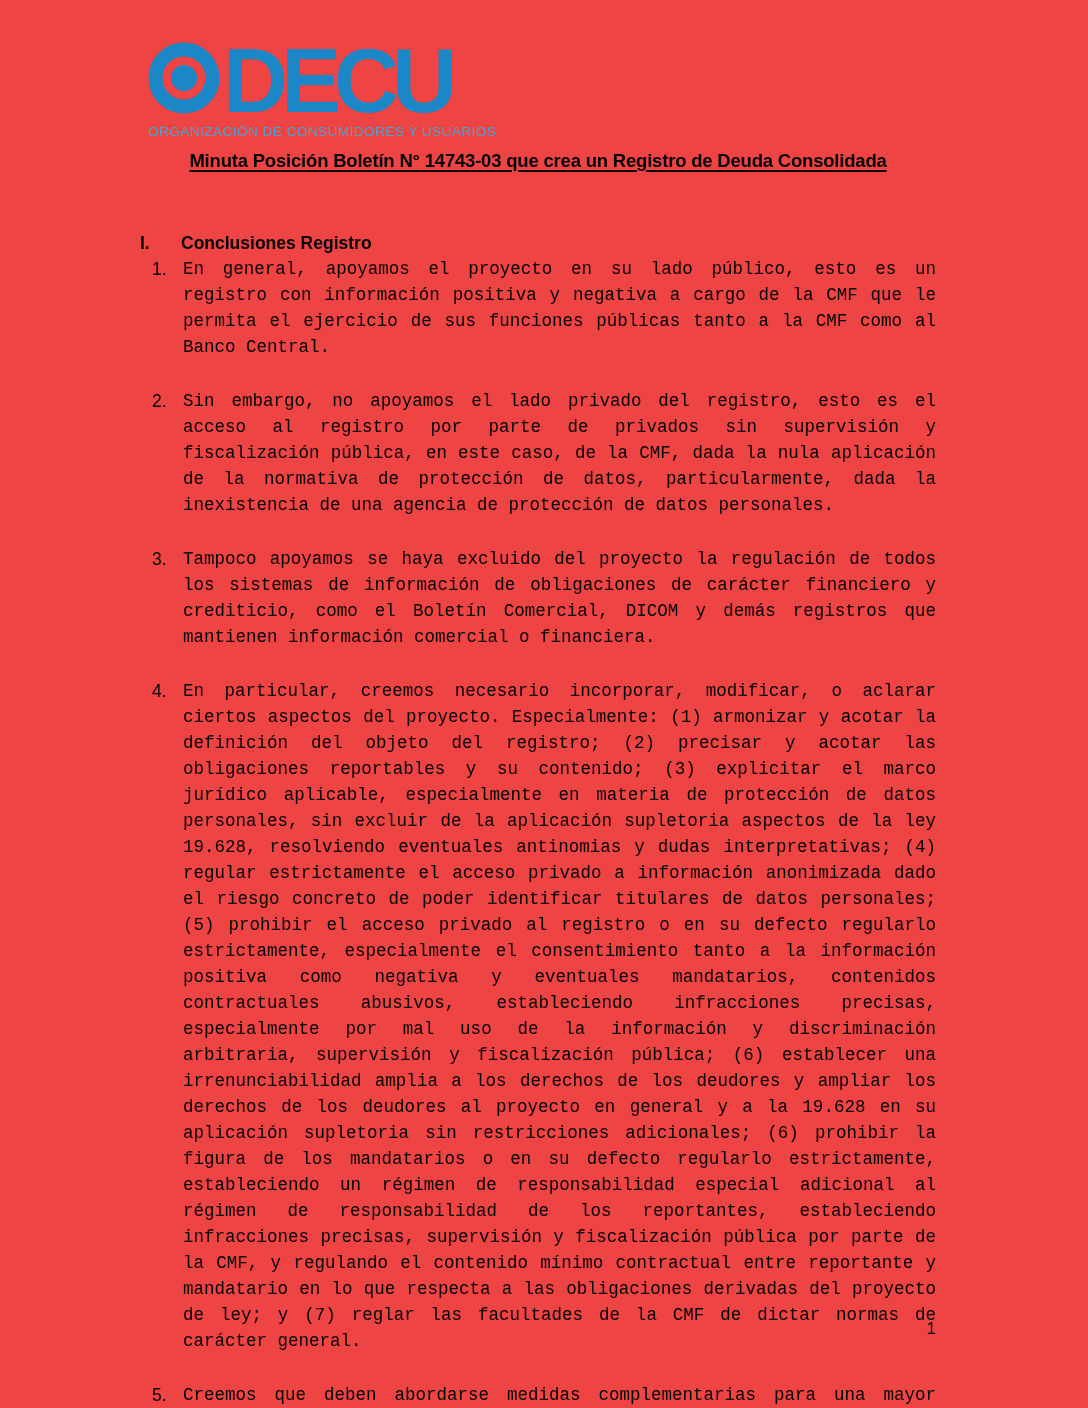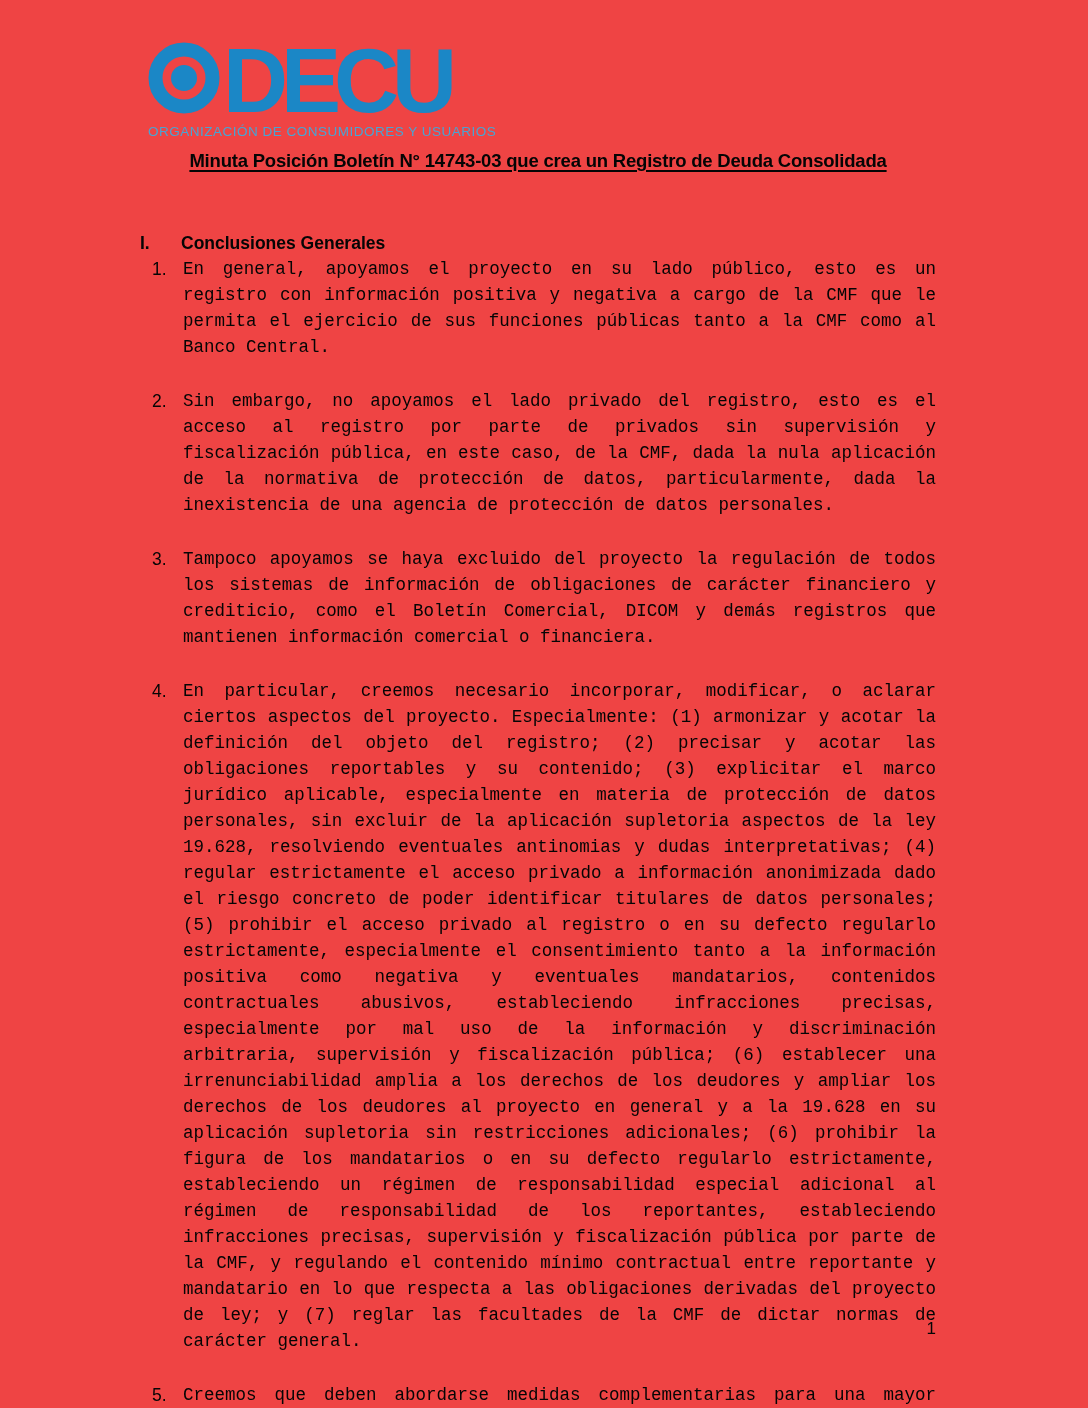--- a/index.html
+++ b/index.html
@@ -90,21 +90,21 @@
   </div>
 
   <div class="content">
 
     <div class="doc-title">
       <span>Minuta Posición Boletín N° 14743-03 que crea un Registro de Deuda Consolidada</span>
     </div>
 
     <div class="section-heading">
       <span class="numeral">I.</span>
-      <span>Conclusiones Generales</span>
+      <span>Conclusiones Registro</span>
     </div>
 
     <div class="item">
       <span class="item-number">1.</span>
       <span class="item-text">En general, apoyamos el proyecto en su lado público, esto es un registro con información positiva y negativa a cargo de la CMF que le permita el ejercicio de sus funciones públicas tanto a la CMF como al Banco Central.</span>
     </div>
 
     <div class="item">
       <span class="item-number">2.</span>
       <span class="item-text">Sin embargo, no apoyamos el lado privado del registro, esto es el acceso al registro por parte de privados sin supervisión y fiscalización pública, en este caso, de la CMF, dada la nula aplicación de la normativa de protección de datos, particularmente, dada la inexistencia de una agencia de protección de datos personales.</span>

